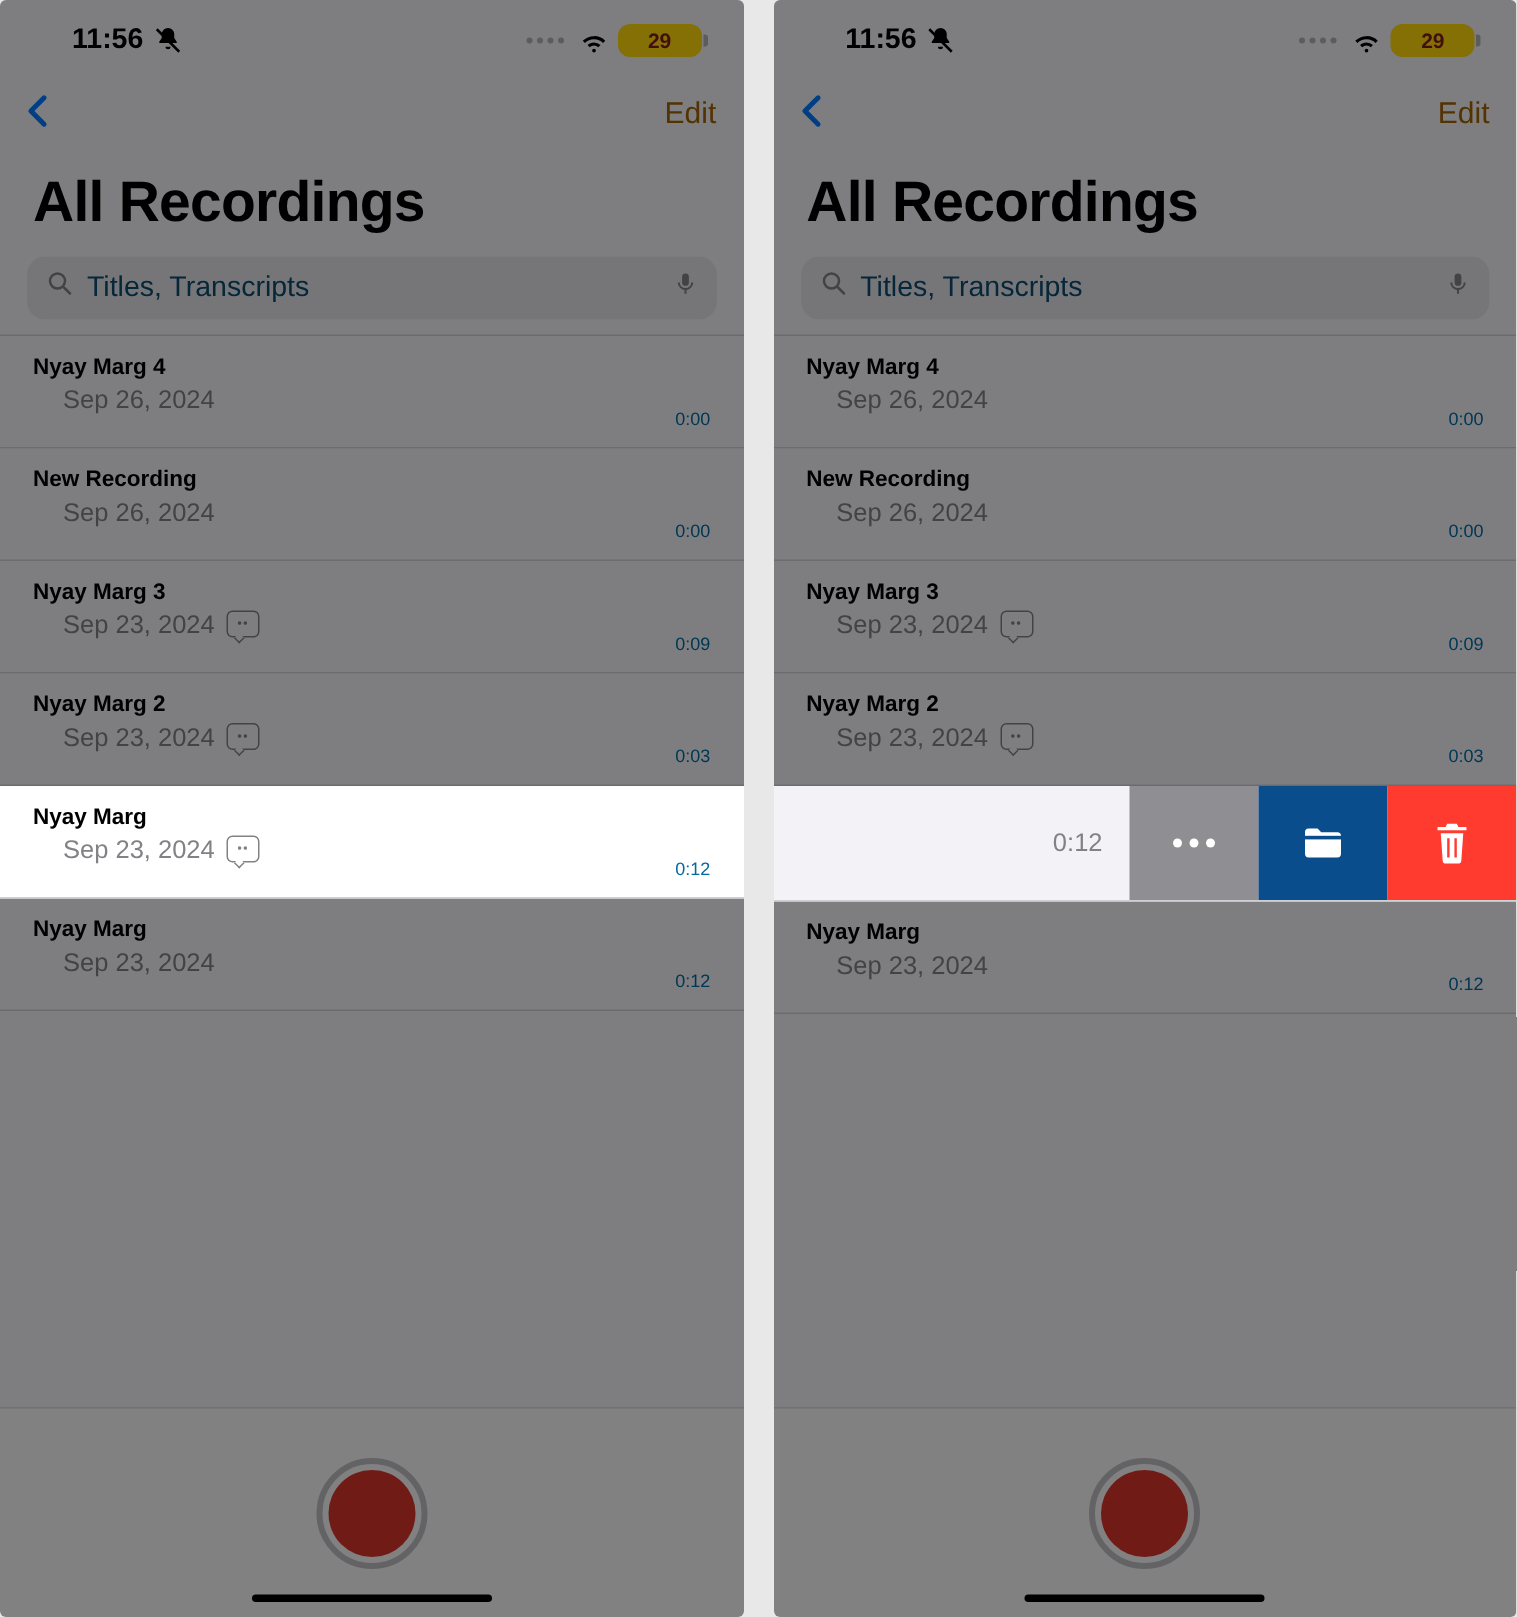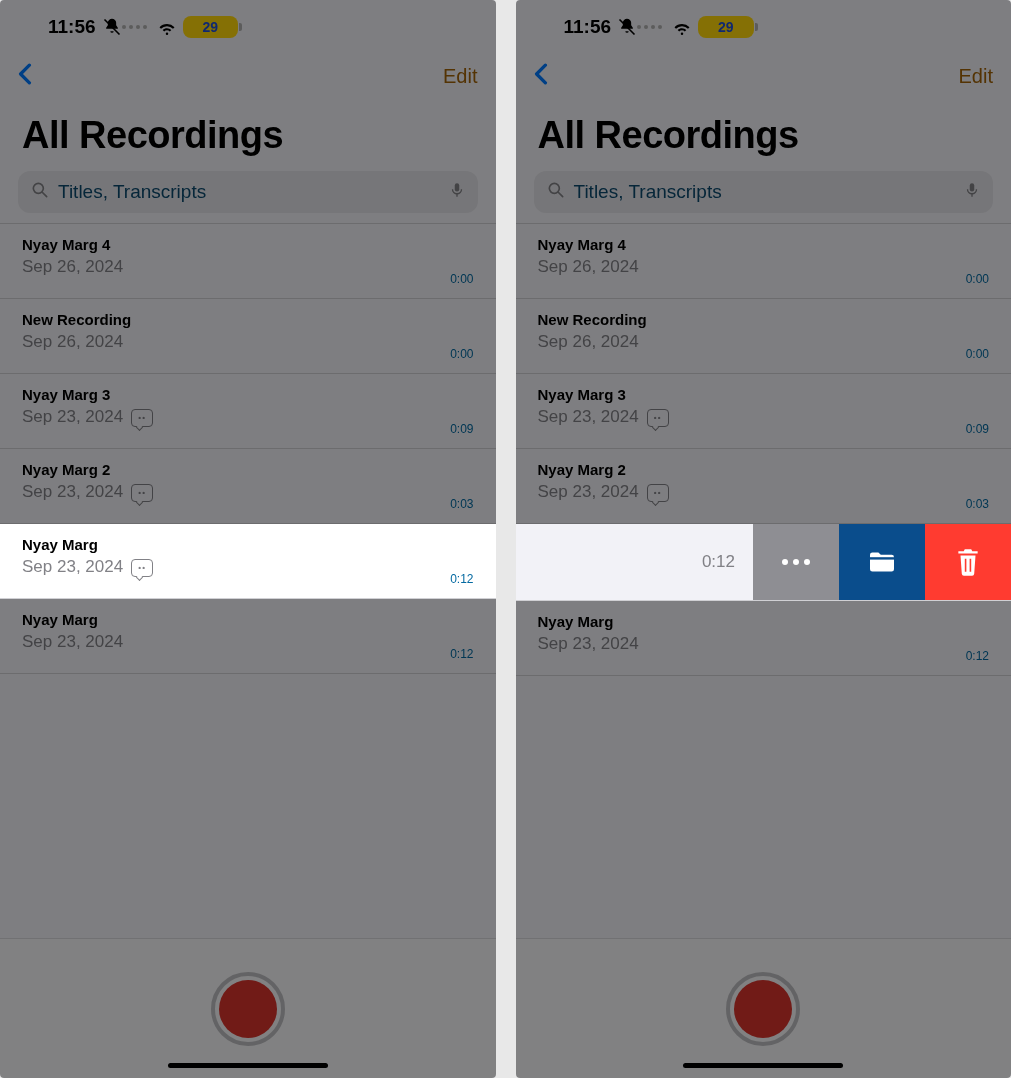--- a/index.html
+++ b/index.html
@@ -22,38 +22,38 @@
     position: absolute;
     inset: 0;
     background: rgba(0,0,0,0.48);
     pointer-events: none;
     z-index: 50;
   }
   .status-bar {
     height: 54px;
     display: flex;
     align-items: center;
-    justify-content: flex-start;
+    justify-content: space-between;
     padding: 0 28px 0 48px;
     font-weight: 600;
     font-size: 19px;
   }
   .status-left { display:flex; align-items:center; gap:6px; }
   .status-right { display:flex; align-items:center; gap:6px; }
   .bell-slash {
     width: 20px; height: 20px;
     display:inline-flex; align-items:center; justify-content:center;
   }
   .dots { display:flex; gap:3px; align-items:flex-end; margin-right:4px;}
   .dots span { width:4px; height:4px; border-radius:50%; background:#b0b0b0; display:inline-block;}
   .wifi-icon { width:20px; height:20px; }
   .battery {
     display:inline-flex; align-items:center;
     background:#ffd60a; border-radius:8px; padding:1px 20px;
-    font-size:14px; font-weight:600; color:#1d4ed8;
+    font-size:14px; font-weight:600; color:#7f1d1d;
     position:relative;
     min-width:34px; height:22px; justify-content:center;
   }
   .battery::after{
     content:""; position:absolute; right:-4px; top:50%; transform:translateY(-50%);
     width:3px; height:8px; background:#b0b0b0; border-radius:0 2px 2px 0;
   }
   .nav-bar {
     height: 44px;
     display:flex; align-items:center; justify-content:space-between;
@@ -84,22 +84,22 @@
   .list { border-top: 1px solid #d0d0d4; }
   .row {
     position:relative;
     min-height: 75px;
     border-bottom: 1px solid #d0d0d4;
     padding: 12px 22px 10px;
     background:#f2f2f7;
   }
   .row-title { font-size:15px; font-weight:600; color:#000; }
   .row-sub {
-    display:flex; align-items:flex-end; gap:8px;
-    font-size:17px; color:#818186; margin-top:4px;
+    display:flex; align-items:flex-start; gap:8px;
+    font-size:17px; color:#818186; margin-top:4px;margin-left:20px;
   }
   .row-dur {
     position:absolute; right:22px; bottom:12px;
     font-size:12px; color:#0369a1;
   }
   .transcript-icon {
     width:22px; height:18px; border:1.8px solid #818186; border-radius:4px;
     display:inline-flex; align-items:center; justify-content:center;
     font-size:10px; line-height:1; position:relative;
   }

